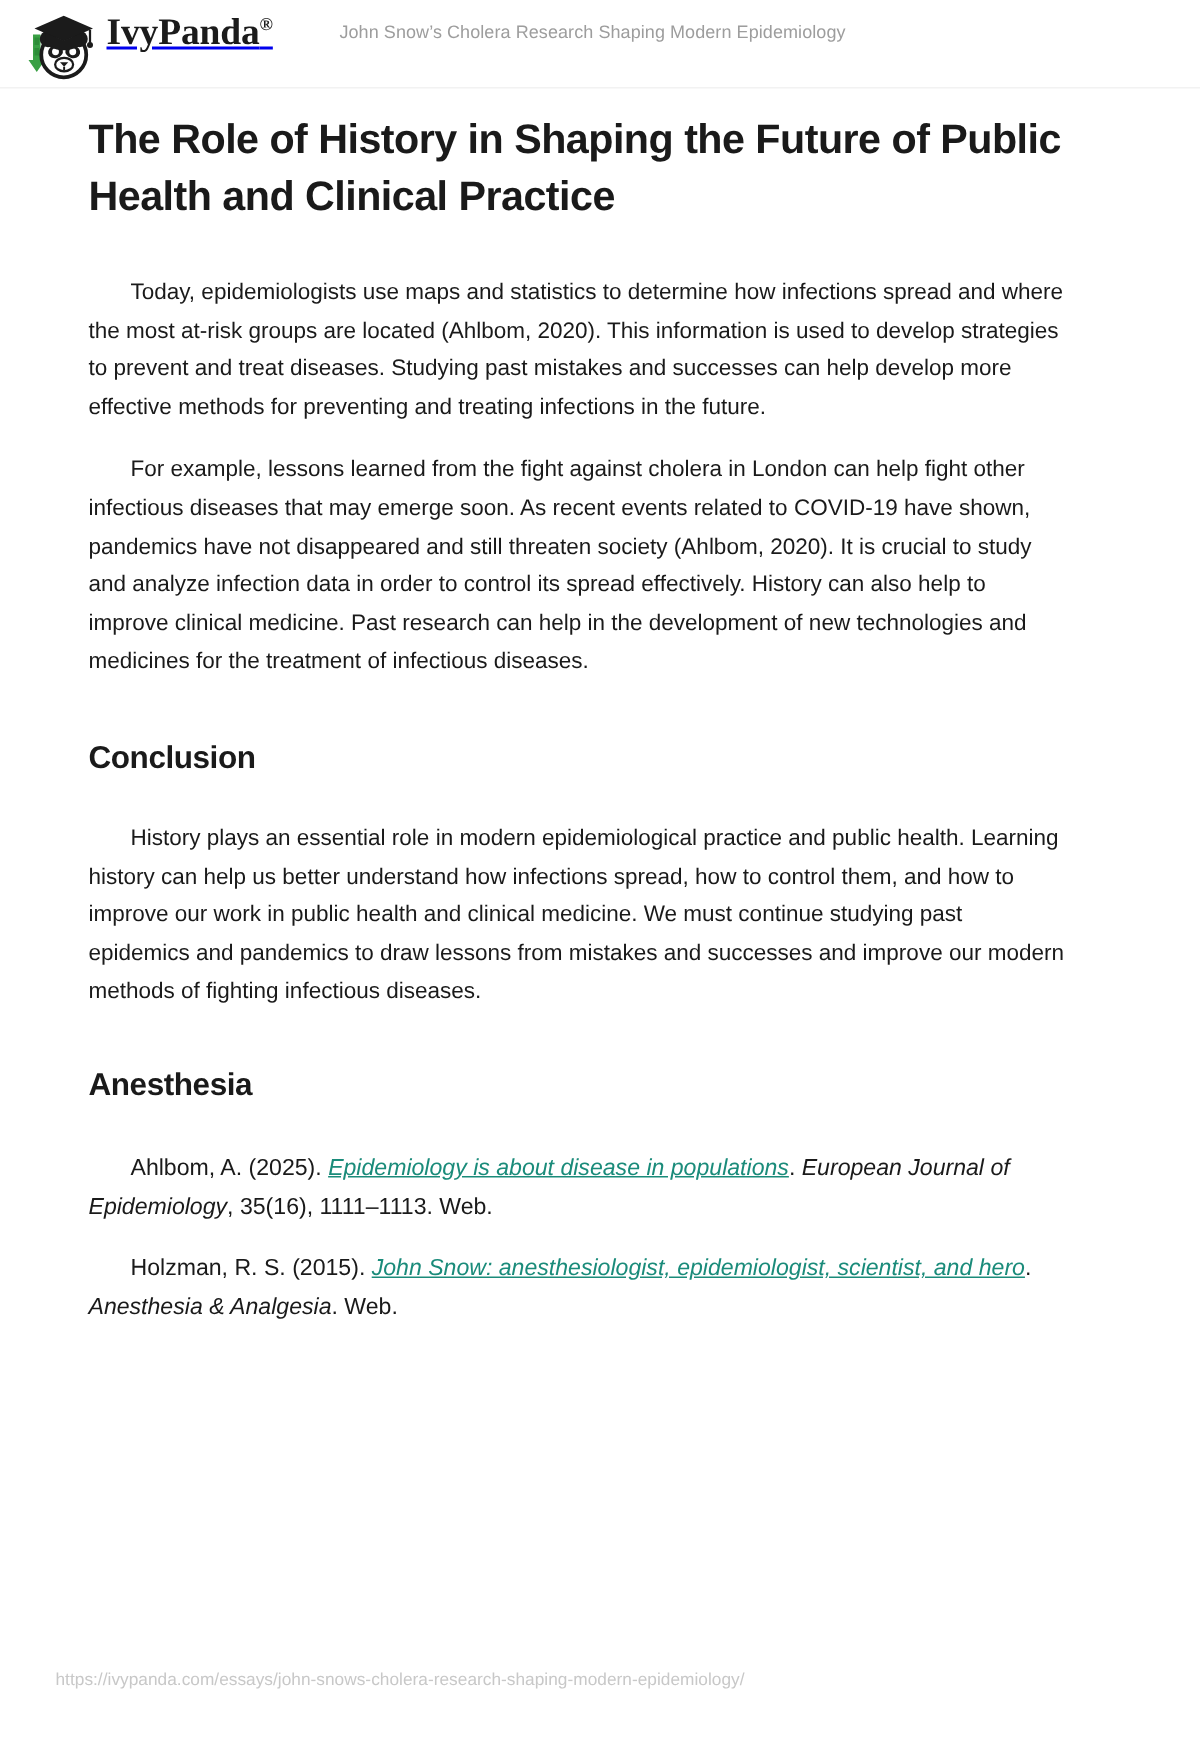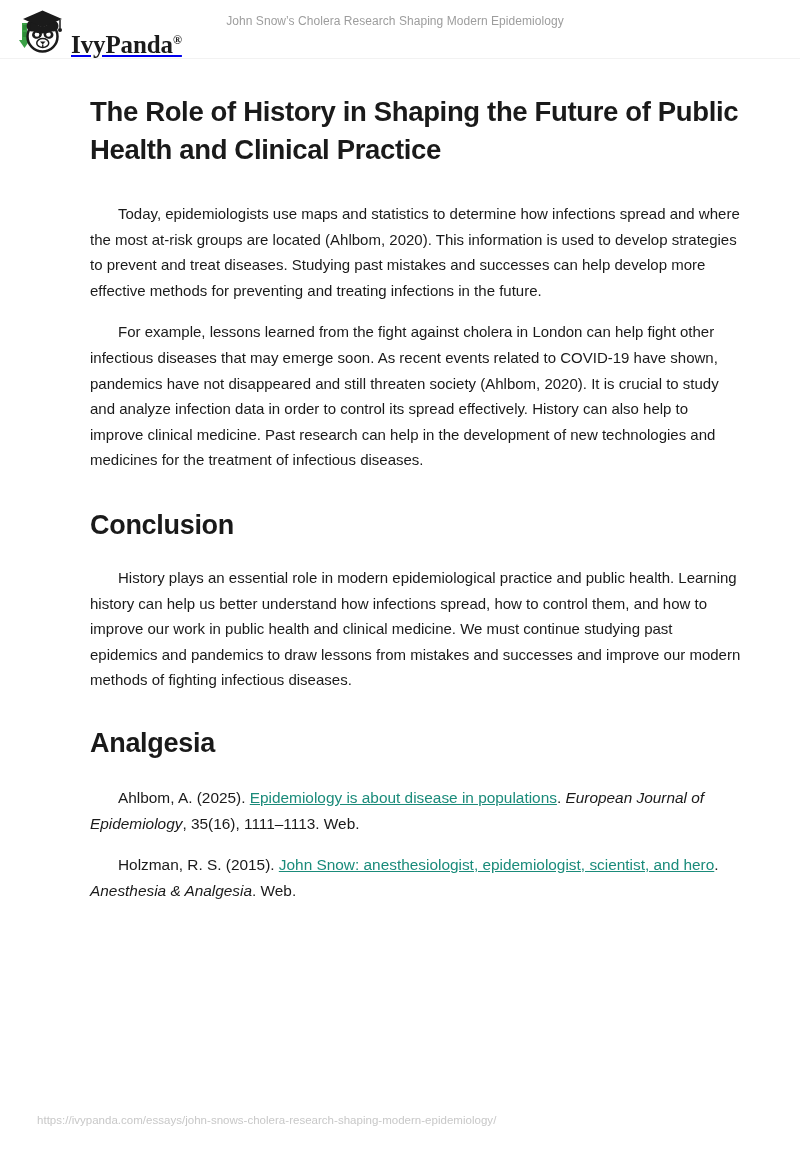--- a/index.html
+++ b/index.html
@@ -32,21 +32,21 @@
     top: 58px;
     width: 800px;
     height: 1px;
     background: #f2f2f2;
   }
   .brand {
     position: absolute;
     left: 14px;
     top: 8px;
     display: flex;
-    align-items: flex-end;
+    align-items: flex-start;
     gap: 7px;
   }
   .brand-mark {
     width: 50px;
     height: 48px;
     display: block;
     flex: 0 0 auto;
   }
   .brand-word {
     font-family: "Liberation Serif", serif;
@@ -74,36 +74,35 @@
     text-align: center;
     font-size: 12px;
     color: #9d9d9d;
     letter-spacing: 0.05px;
     white-space: nowrap;
   }
 
   
   .doc {
     position: absolute;
-    left: 90px;
+    left: 59px;
     top: 74px;
     width: 654px;
-    margin-top: 19px;
   }
   h1.doc-title {
     margin: 0;
     font-size: 27.5px;
     font-weight: bold;
     line-height: 38px;
     letter-spacing: -0.35px;
     color: #1a1a1a;
   }
   h2.section-heading {
     margin: 0;
-    font-size: 27px;
+    font-size: 21px;
     font-weight: bold;
     line-height: 32px;
     letter-spacing: -0.3px;
     color: #1a1a1a;
   }
   p.body-par {
     margin: 0;
     font-size: 15px;
     line-height: 25.6px;
     text-indent: 28px;
@@ -113,20 +112,21 @@
   p.reference {
     margin: 0;
     font-size: 15.4px;
     line-height: 25.6px;
     text-indent: 28px;
     color: #1a1a1a;
   }
   .ref-link {
     color: #1a8b7a;
     text-decoration: underline;
+    font-style: italic;
   }
   .ital { font-style: italic; }
 
   .sp-title-par   { height: 32px; }
   .sp-par-par     { height: 16px; }
   .sp-par-head    { height: 36px; }
   .sp-head-par    { height: 24px; }
   .sp-par-head2   { height: 34px; }
   .sp-head-ref    { height: 26px; }
   .sp-ref-ref     { height: 16px; }
@@ -201,21 +201,21 @@
   <div class="sp-par-head"></div>
 
   <h2 class="section-heading">Conclusion</h2>
 
   <div class="sp-head-par"></div>
 
   <p class="body-par">History plays an essential role in modern epidemiological practice and public health. Learning history can help us better understand how infections spread, how to control them, and how to improve our work in public health and clinical medicine. We must continue studying past epidemics and pandemics to draw lessons from mistakes and successes and improve our modern methods of fighting infectious diseases.</p>
 
   <div class="sp-par-head2"></div>
 
-  <h2 class="section-heading">Analgesia</h2>
+  <h2 class="section-heading">Anesthesia</h2>
 
   <div class="sp-head-ref"></div>
 
   <p class="reference"><span>Ahlbom, A. (2025). </span><a class="ref-link" href="#">Epidemiology is about disease in populations</a><span>. </span><span class="ital">European Journal of Epidemiology</span><span>, 35(16), 1111–1113. Web.</span></p>
 
   <div class="sp-ref-ref"></div>
 
   <p class="reference"><span>Holzman, R. S. (2015). </span><a class="ref-link" href="#">John Snow: anesthesiologist, epidemiologist, scientist, and hero</a><span>. </span><span class="ital">Anesthesia &amp; Analgesia</span><span>. Web.</span></p>
 
 </div>

